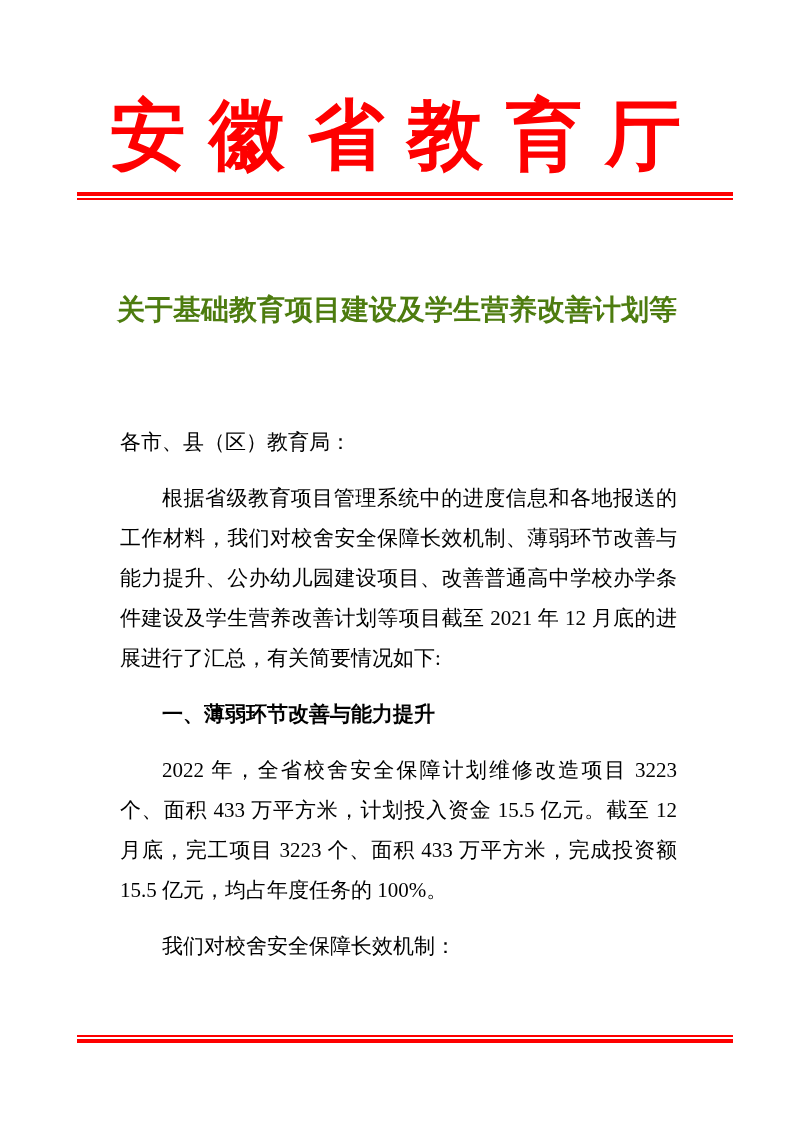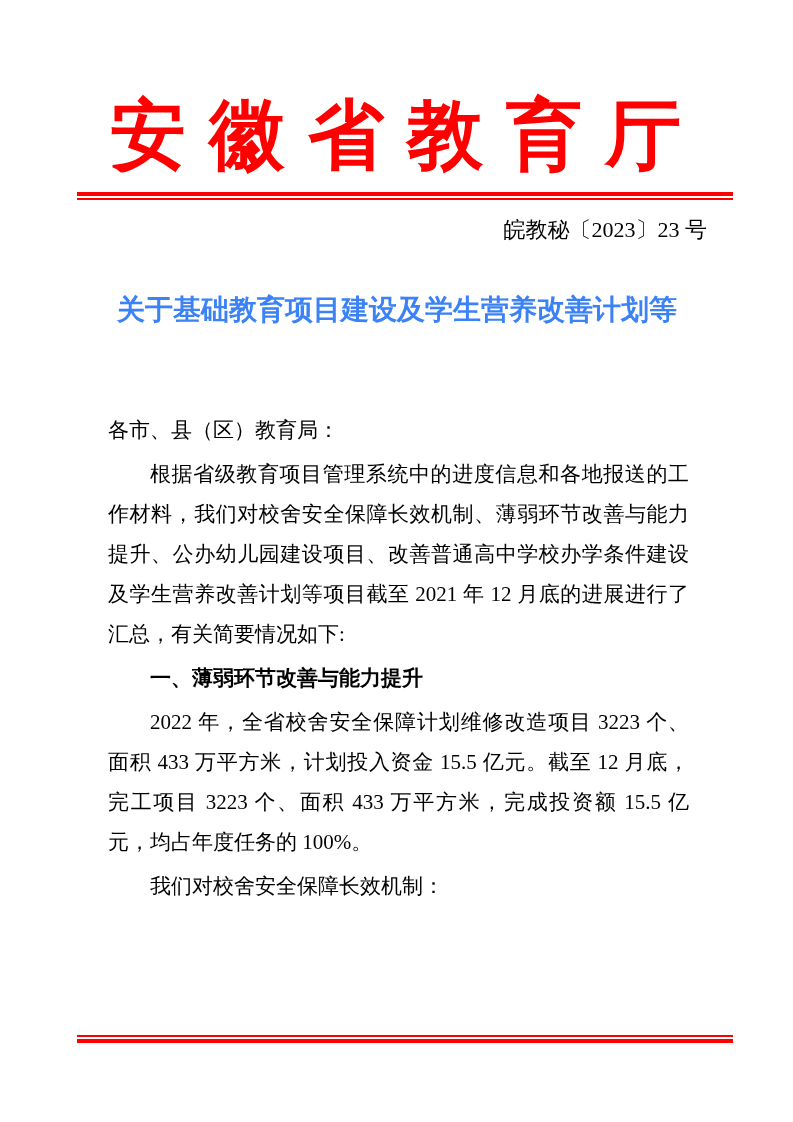--- a/index.html
+++ b/index.html
@@ -63,36 +63,36 @@
   
   .doc-title {
     position: absolute;
     top: 284px;
     left: 102px;
     width: 590px;
     text-align: center;
     font-weight: bold;
     font-size: 28px;
     line-height: 52px;
-    color: #3b82f6;
+    color: #4d7c0f;
   }
 
   
   .body-text {
     position: absolute;
     top: 406px;
     left: 104px;
     width: 589px;
     font-size: 21px;
     line-height: 40px;
     text-align: justify;
     color: #000000;
   }
   .body-text p {
-    margin: 4px;
+    margin: 16px;
     font-family: Liberation Serif, serif;
   }
   .indent {
     text-indent: 2em;
   }
   .section-heading {
     font-family: "Liberation Sans", sans-serif;
     font-weight: bold;
     text-indent: 2em;
     text-align: left;
@@ -104,21 +104,20 @@
 <div class="page">
 
   <div class="letterhead">安 徽 省 教 育 厅</div>
 
   <div class="rule rule-top">
     <div class="bar-thick"></div>
     <div class="bar-gap"></div>
     <div class="bar-thin"></div>
   </div>
 
-  <div class="doc-number">皖教秘〔2023〕23 号</div>
 
   <div class="doc-title">
     <div>关于基础教育项目建设及学生营养改善计划等</div>
   </div>
 
   <div class="body-text">
     <p>各市、县（区）教育局：</p>
     <p class="indent">根据省级教育项目管理系统中的进度信息和各地报送的工作材料，我们对校舍安全保障长效机制、薄弱环节改善与能力提升、公办幼儿园建设项目、改善普通高中学校办学条件建设及学生营养改善计划等项目截至 2021 年 12 月底的进展进行了汇总，有关简要情况如下:</p>
     <p class="section-heading">一、薄弱环节改善与能力提升</p>
     <p class="indent">2022 年，全省校舍安全保障计划维修改造项目 3223 个、面积 433 万平方米，计划投入资金 15.5 亿元。截至 12 月底，完工项目 3223 个、面积 433 万平方米，完成投资额 15.5 亿元，均占年度任务的 100%。</p>

